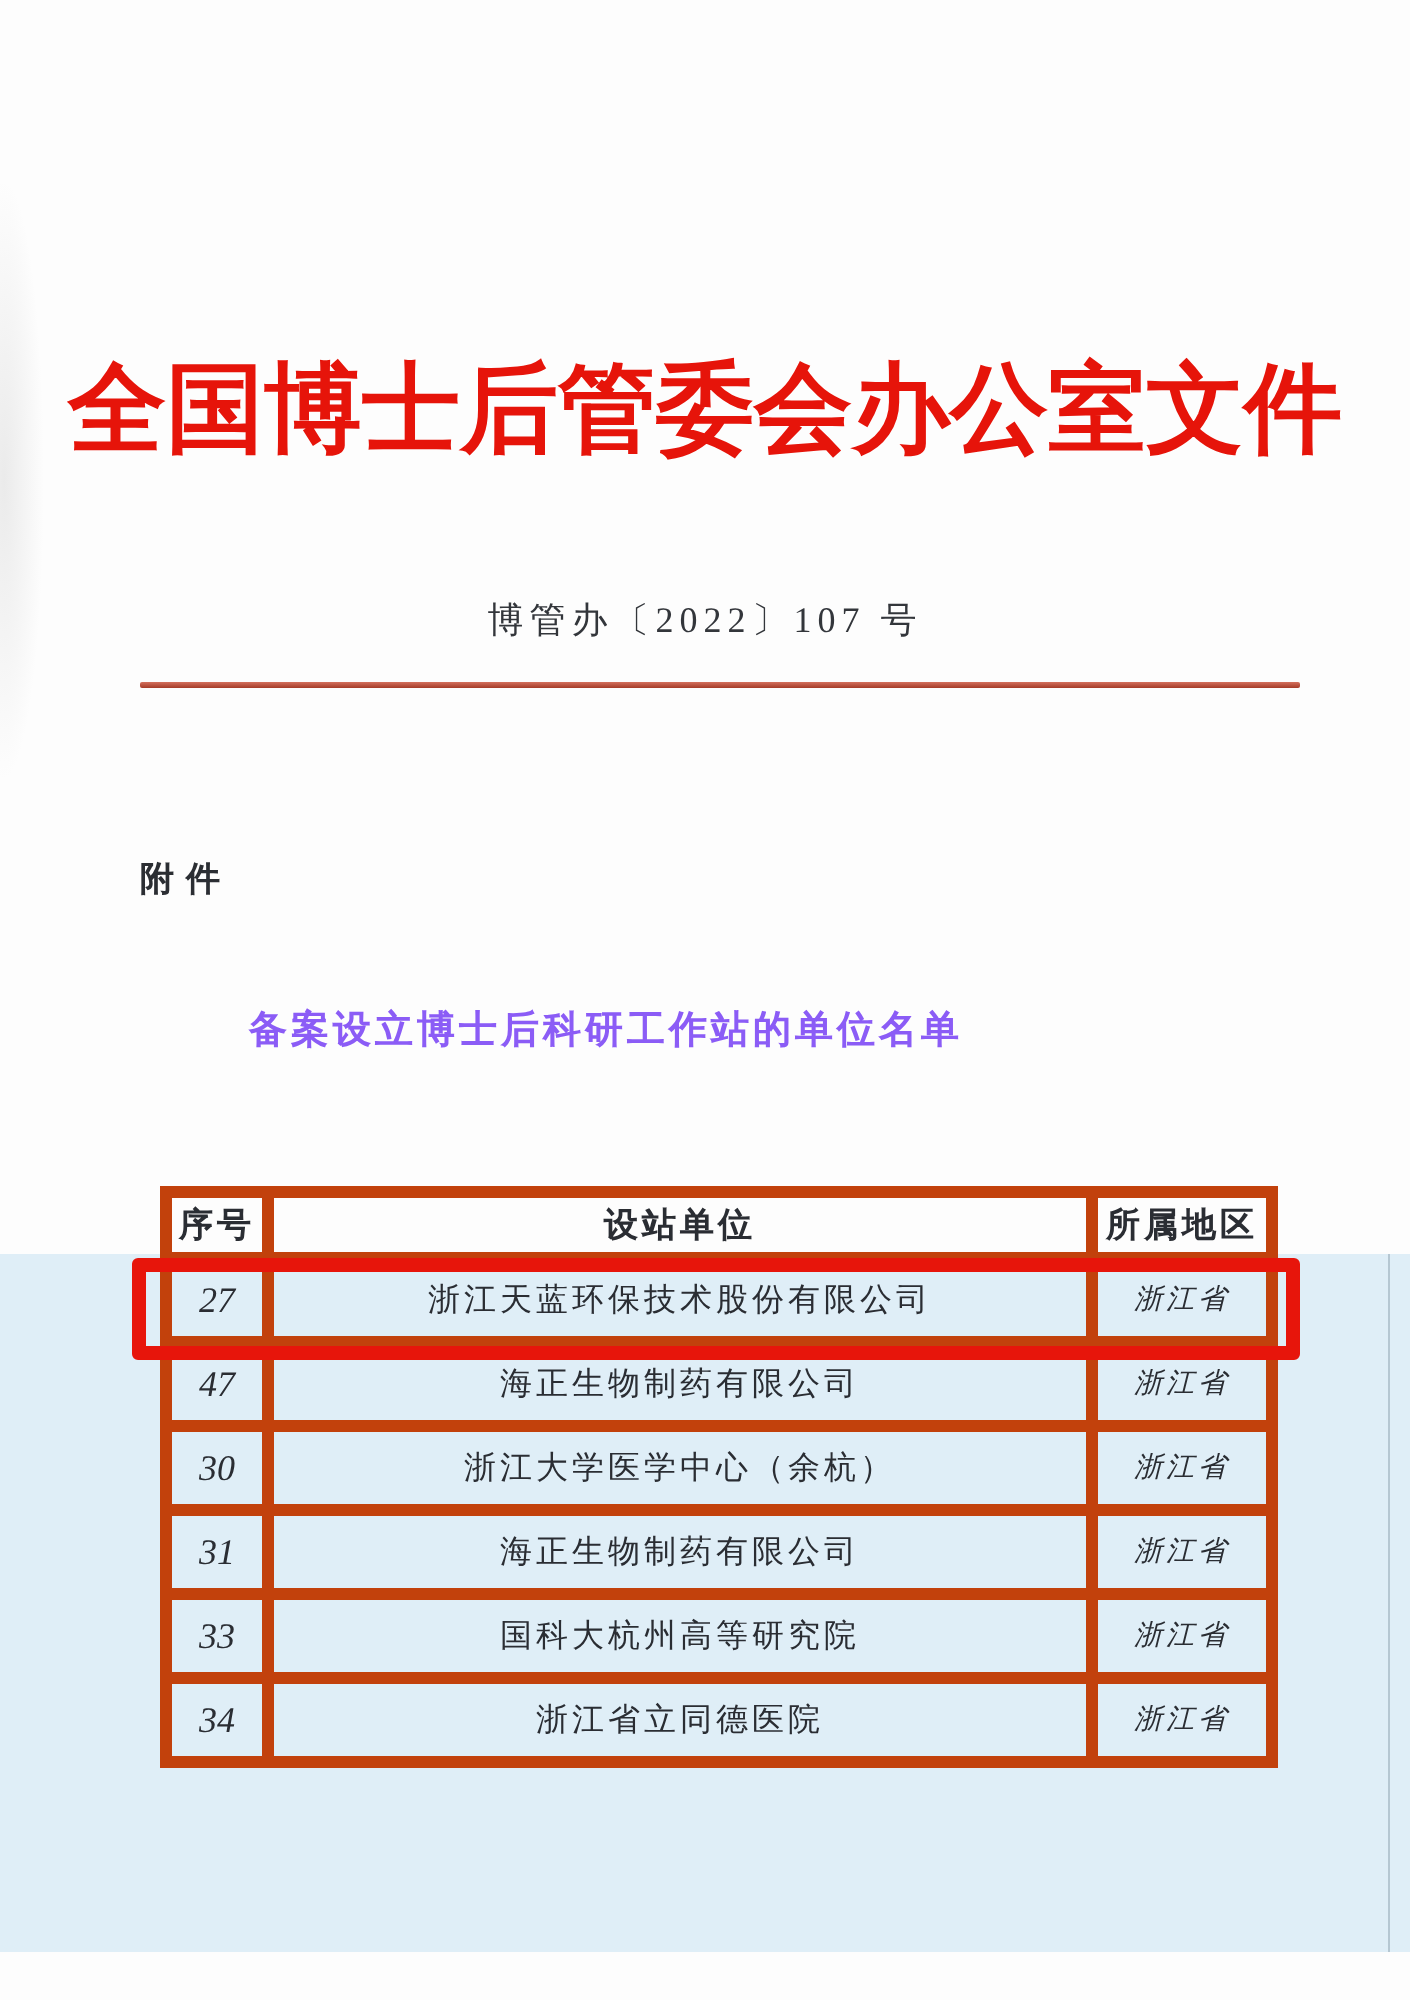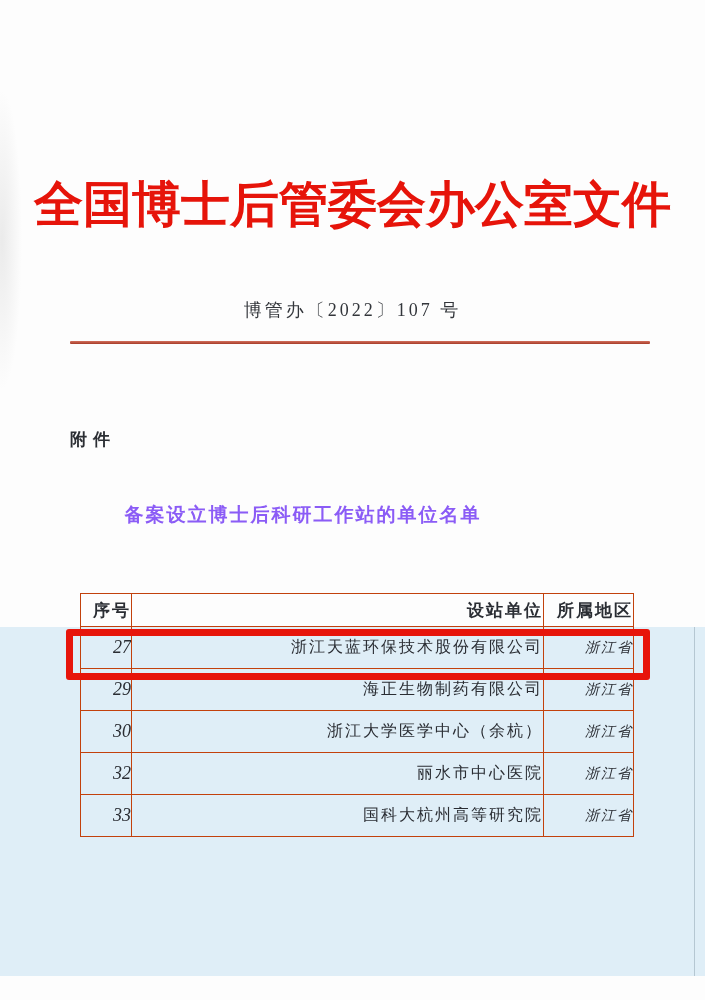--- a/index.html
+++ b/index.html
@@ -81,22 +81,22 @@
     position: absolute; top: 593px; left: 80px;
     border-collapse: collapse;
     table-layout: fixed;
     width: 553px;
     background: transparent;
   }
   table.roster col.c-no { width: 51px; }
   table.roster col.c-unit { width: 412px; }
   table.roster col.c-region { width: 90px; }
   table.roster th, table.roster td {
-    border: 1px solid #c2410c;
-    text-align: right;
+    border: 6px solid #c2410c;
+    text-align: center;
     vertical-align: middle;
     padding: 0;
     color: #2a2d33;
     overflow: hidden;
     white-space: nowrap;
     margin-left: 47px;
   }
   table.roster thead tr { height: 33px; background: #fdfdfd; }
   table.roster thead th {
     font-family: "Liberation Sans", sans-serif;
@@ -162,37 +162,42 @@
         <th>所属地区</th>
       </tr>
     </thead>
     <tbody>
         <tr>
           <td class="no">27</td>
           <td class="unit">浙江天蓝环保技术股份有限公司</td>
           <td class="region">浙江省</td>
         </tr>
         <tr>
-          <td class="no">29</td>
+          <td class="no">47</td>
           <td class="unit">海正生物制药有限公司</td>
           <td class="region">浙江省</td>
         </tr>
         <tr>
           <td class="no">30</td>
           <td class="unit">浙江大学医学中心（余杭）</td>
           <td class="region">浙江省</td>
         </tr>
         <tr>
-          <td class="no">32</td>
-          <td class="unit">丽水市中心医院</td>
+          <td class="no">31</td>
+          <td class="unit">海正生物制药有限公司</td>
           <td class="region">浙江省</td>
         </tr>
         <tr>
           <td class="no">33</td>
           <td class="unit">国科大杭州高等研究院</td>
           <td class="region">浙江省</td>
         </tr>
+        <tr>
+          <td class="no">34</td>
+          <td class="unit">浙江省立同德医院</td>
+          <td class="region">浙江省</td>
+        </tr>
       </tbody>
   </table>
 
   <div class="highlight-box"></div>
 
 </div>
 
 </body></html>

